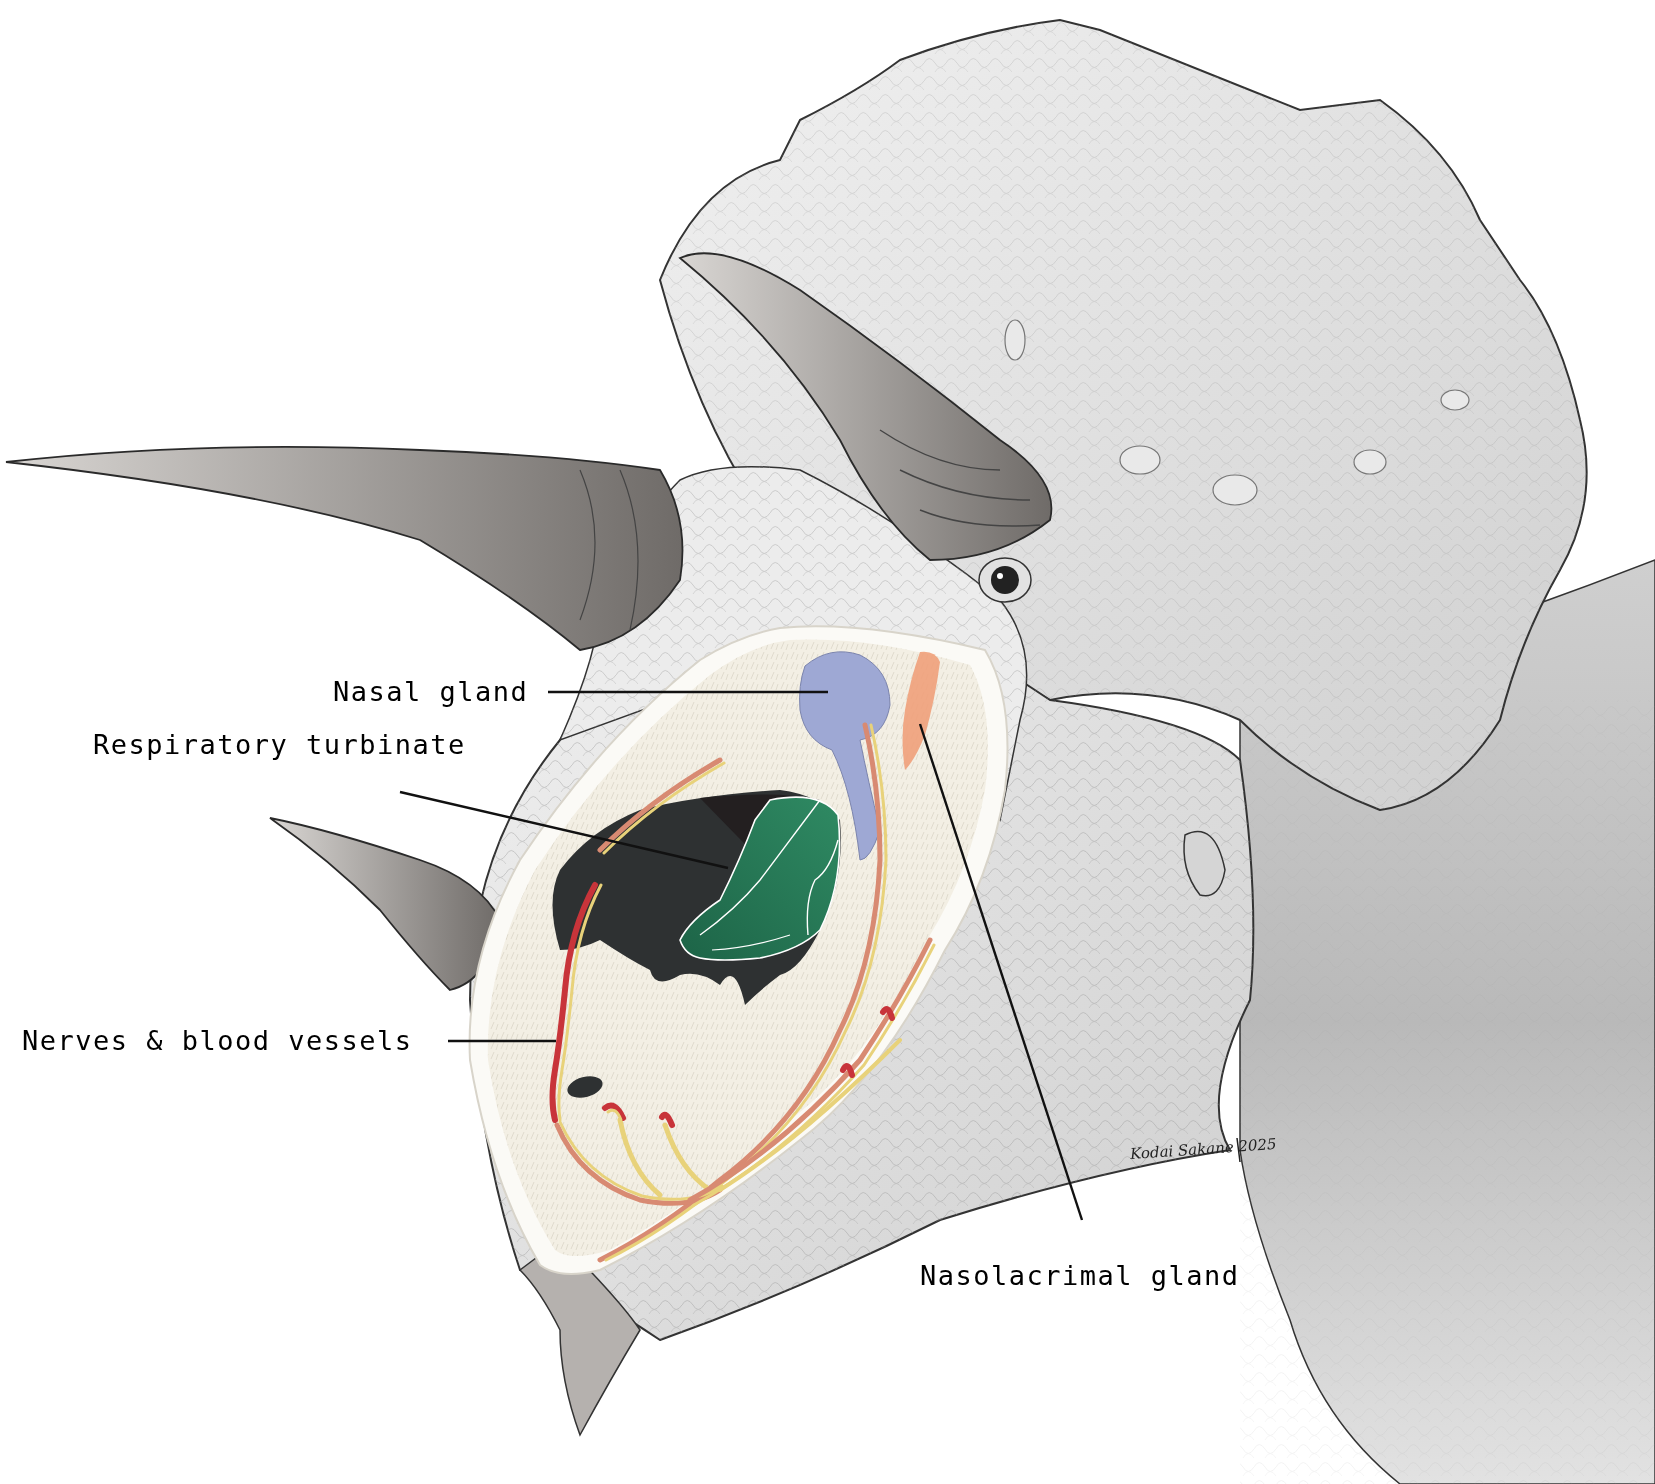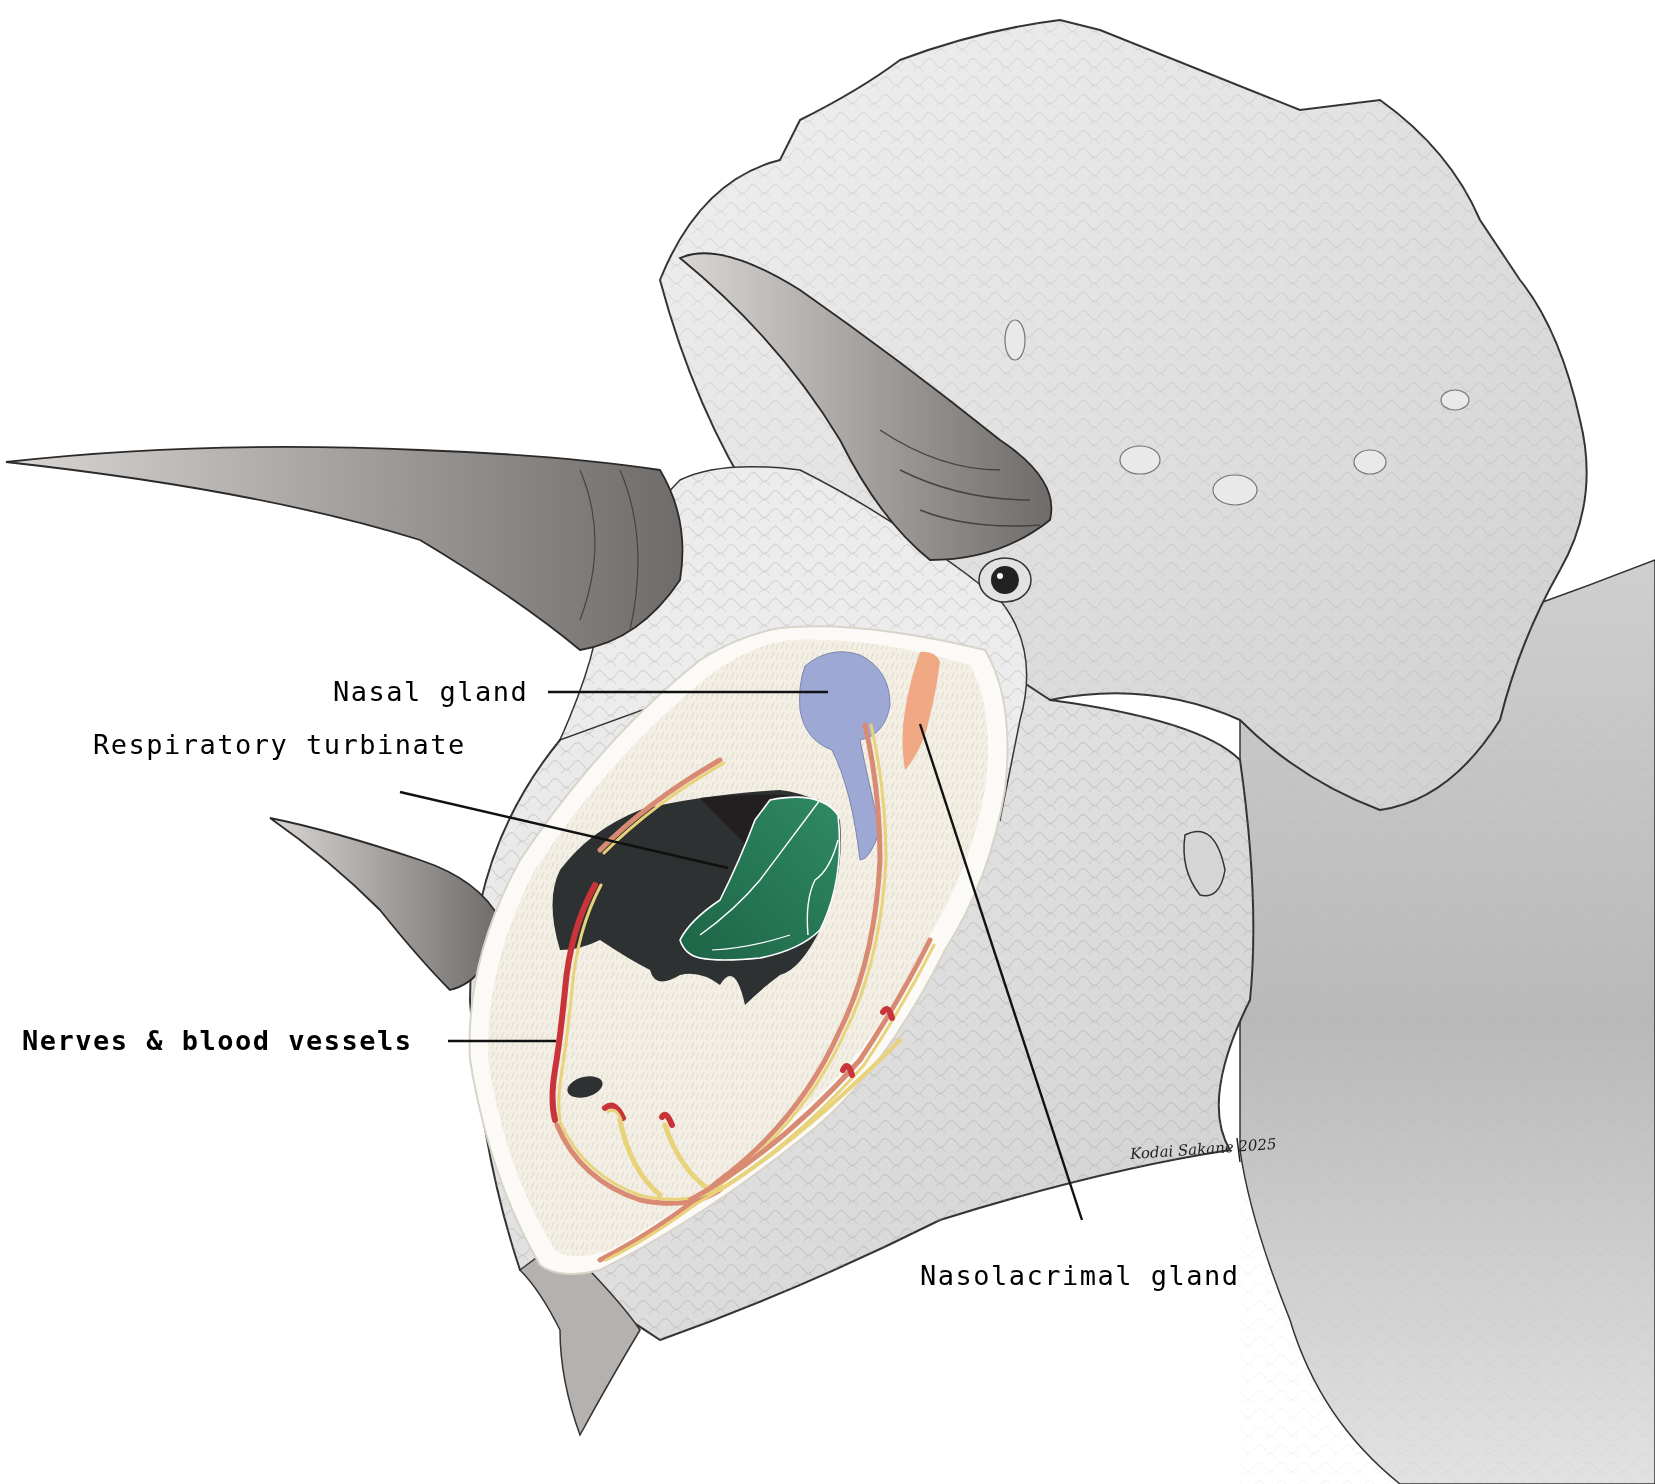--- a/index.html
+++ b/index.html
@@ -143,16 +143,16 @@
     <line x1="400" y1="792" x2="728" y2="868"></line>
     <line x1="448" y1="1041" x2="556" y2="1041"></line>
     <line x1="920" y1="724" x2="1082" y2="1220"></line>
   </g>
 
   <line x1="1237" y1="1138" x2="1240" y2="1162" stroke="#222" stroke-width="1.5"></line>
 </svg>
 
 <div class="label" style="left:333px; top:678px;">Nasal gland</div>
 <div class="label" style="left:48px; top:731px;margin-left:45px;">Respiratory turbinate</div>
-<div class="label" style="left:22px; top:1027px;font-weight:bold;">Nerves &amp; blood vessels</div>
+<div class="label" style="left:22px; top:1027px;">Nerves &amp; blood vessels</div>
 <div class="label" style="left:920px; top:1262px;">Nasolacrimal gland</div>
 
 <div class="signature" style="left:1130px; top:1140px;">Kodai Sakane 2025</div>
 
 </body></html>

